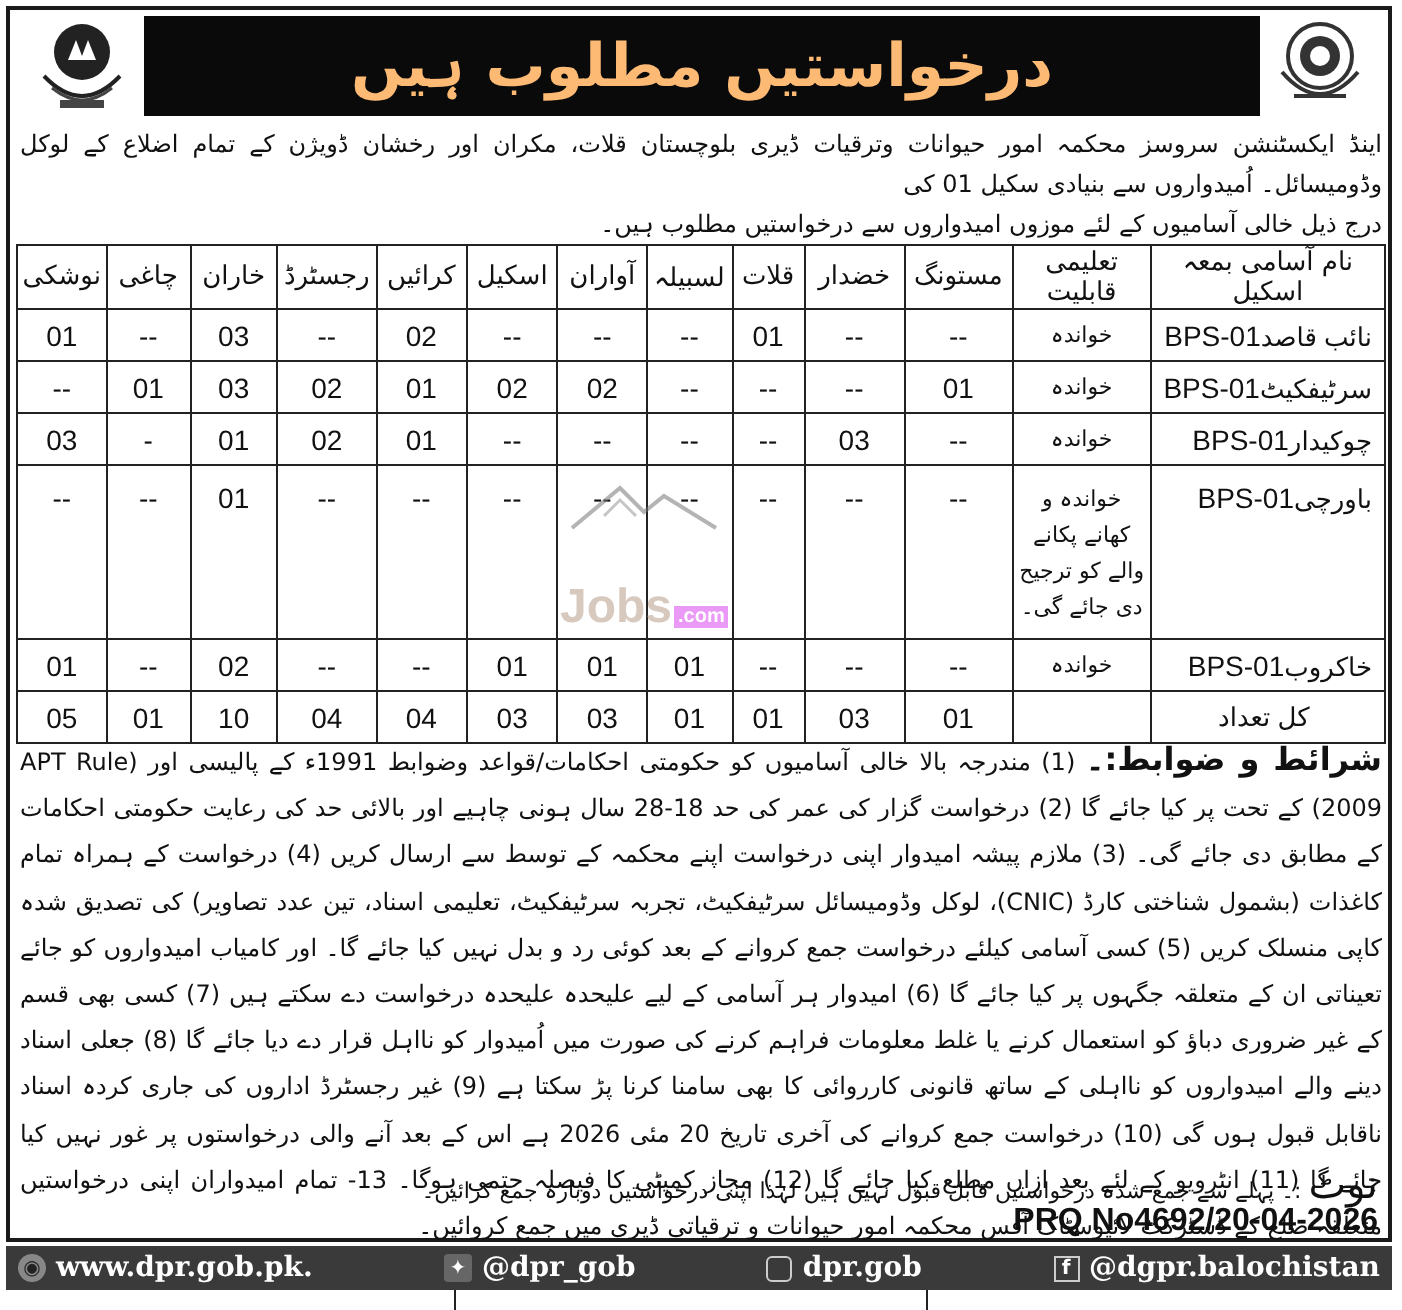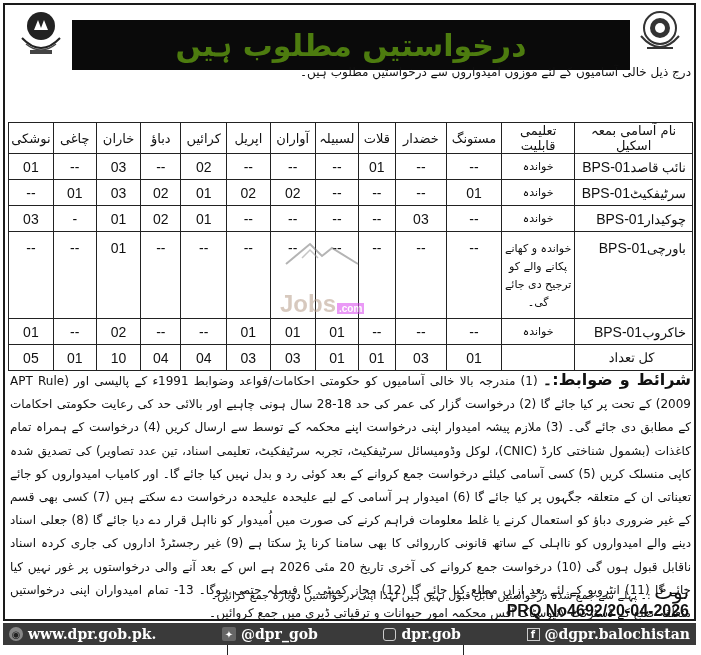--- a/index.html
+++ b/index.html
@@ -5,22 +5,22 @@
   html, body { margin:0; padding:0; background:#ffffff; }
   body { width:701px; height:655px; overflow:hidden; position:relative;
          font-family:"DejaVu Sans", sans-serif; color:#111; }
   .page { position:absolute; left:0; top:0; width:701px; height:655px; background:#fff; }
   .frame { position:absolute; left:3px; top:3px; width:693px; height:618px; border:2px solid #1a1a1a; box-sizing:border-box; }
 
   
   .logo { position:absolute; top:8px; width:54px; height:50px; display:flex; align-items:center; justify-content:center; }
   .logo-left { left:14px; }
   .logo-right { right:14px; }
-  .banner { position:absolute; left:72px; top:20px; width:558px; height:50px; background:#0a0a0a;
-            color:#4d7c0f; font-family:"DejaVu Sans", sans-serif; font-weight:bold; font-size:30px;
+  .banner { position:absolute; left:72px; top:8px; width:558px; height:50px; background:#0a0a0a;
+            color:#fdba74; font-family:"DejaVu Sans", sans-serif; font-weight:bold; font-size:30px;
             display:flex; align-items:center; justify-content:center; direction:rtl; letter-spacing:1px; }
 
   .intro { position:absolute; left:10px; right:10px; top:62px; direction:rtl; text-align:justify;
            font-size:12px; line-height:20px; font-family:"DejaVu Sans", sans-serif; }
   .intro p { margin:0; }
 
   
   table.posts { position:absolute; left:8px; top:122px; width:685px; border-collapse:collapse; direction:rtl;
                 font-family:"Liberation Sans", sans-serif; font-size:14px; }
   table.posts th, table.posts td { border:1px solid #222; text-align:center; padding:0 2px; }
@@ -82,36 +82,37 @@
     <svg width="50" height="50" viewBox="0 0 50 50">
       <circle cx="25" cy="20" r="16" fill="none" stroke="#333" stroke-width="2"></circle>
       <circle cx="25" cy="20" r="10" fill="#333"></circle>
       <circle cx="25" cy="20" r="5" fill="#fff"></circle>
       <path d="M6 28 Q25 50 44 28" stroke="#333" stroke-width="2" fill="none"></path>
       <path d="M12 40 L38 40" stroke="#333" stroke-width="2"></path>
     </svg>
   </div>
 
   <div class="intro">
+    <p>اینڈ ایکسٹنشن سروسز محکمہ امور حیوانات وترقیات ڈیری بلوچستان قلات، مکران اور رخشان ڈویژن کے تمام اضلاع کے لوکل وڈومیسائل۔ اُمیدواروں سے بنیادی سکیل 01 کی</p>
     <p>درج ذیل خالی آسامیوں کے لئے موزوں امیدواروں سے درخواستیں مطلوب ہیں۔</p>
   </div>
 
   <table class="posts">
     <thead>
       <tr>
         <th style="width:116px">نام آسامی بمعہ اسکیل</th>
         <th style="width:92px">تعلیمی قابلیت</th>
         <th style="width:54px">مستونگ</th>
         <th style="width:54px">خضدار</th>
         <th style="width:36px">قلات</th>
         <th style="width:40px">لسبیلہ</th>
         <th style="width:46px">آواران</th>
-        <th style="width:46px">اپریل</th>
+        <th style="width:46px">اسکیل</th>
         <th style="width:46px">کرائیں</th>
-        <th style="width:46px">دباؤ</th>
+        <th style="width:46px">رجسٹرڈ</th>
         <th style="width:46px">خاران</th>
         <th style="width:44px">چاغی</th>
         <th style="width:40px">نوشکی</th>
       </tr>
     </thead>
     <tbody>
       <tr>
         <td class="post"><span>نائب قاصد</span><span class="bps">BPS-01</span></td>
         <td class="qual">خواندہ</td>
         <td>--</td>

